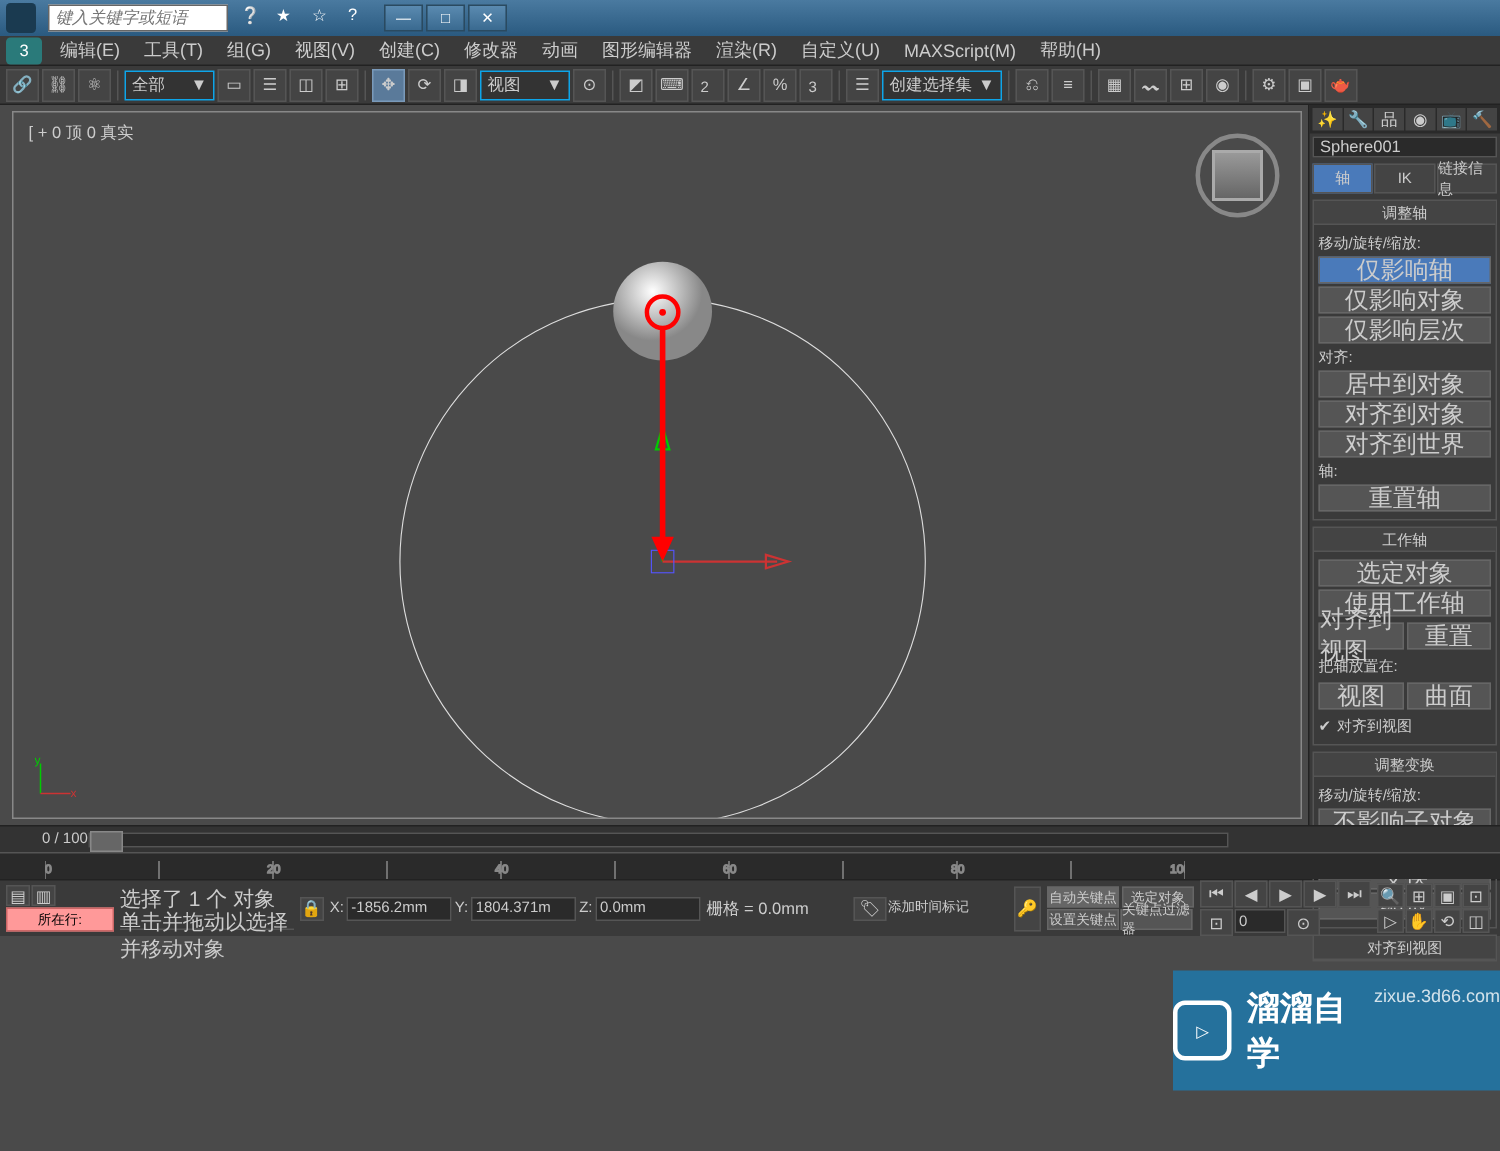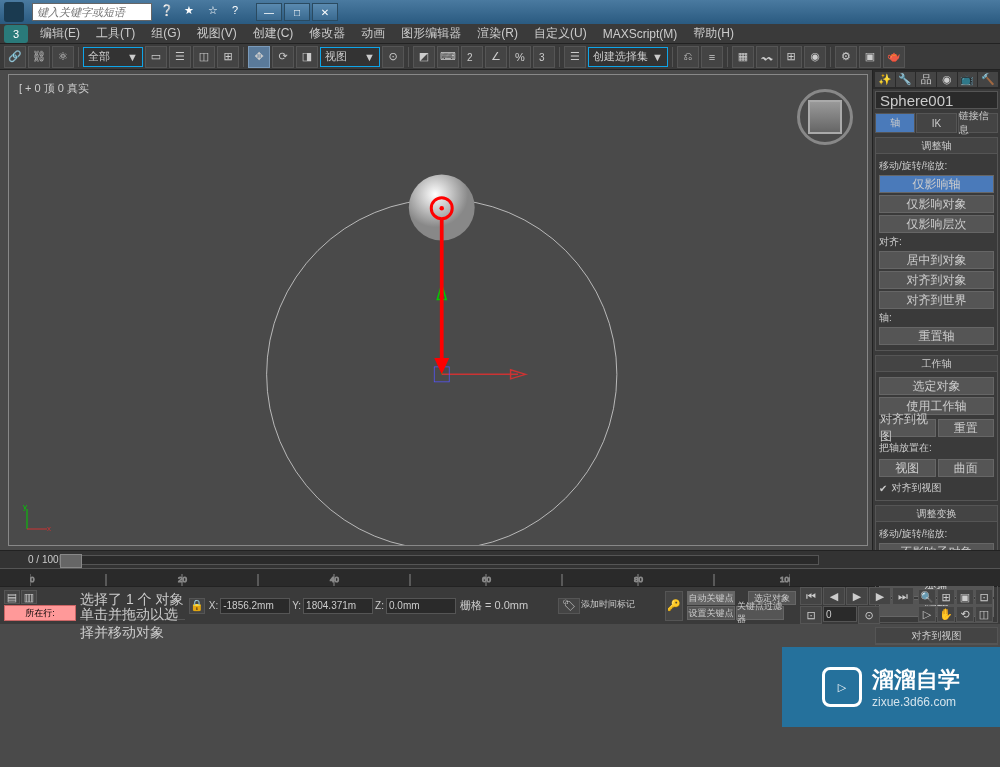--- a/index.html
+++ b/index.html
@@ -33,29 +33,29 @@
 .viewport-label { position: absolute; top: 6px; left: 10px; color: #ccc; font-size: 11px; }
 .viewport-canvas { position: absolute; left: 8px; top: 4px; right: 4px; bottom: 4px; border: 1px solid #888; }
 .viewcube { position: absolute; right: 14px; top: 14px; width: 56px; height: 56px; border: 3px solid #888; border-radius: 50%; display:flex;align-items:center;justify-content:center; }
 .viewcube::after { content:""; width: 30px; height: 30px; background: linear-gradient(#999,#666); border: 2px solid #aaa; }
 .axis-ind { position: absolute; left: 14px; bottom: 12px; }
 
 
 .right-panel { width: 128px; background: #3a3a3a; border-left: 1px solid #222; display: flex; flex-direction: column; }
 .panel-tabs { height: 22px; display: flex; gap: 1px; background: #2a2a2a; padding: 2px; }
 .panel-tab { flex: 1; background: #444; display:flex;align-items:center;justify-content:center; }
-.object-name { height: 18px; background: #2a2a2a; border: 1px solid #555; margin: 2px; padding: 0 4px; font-size: 15px; }
+.object-name { height: 18px; background: #2a2a2a; border: 1px solid #555; margin: 2px; padding: 0 4px; font-size: 11px; }
 .tab-row { display: flex; height: 20px; margin: 2px; gap: 1px; }
 .tab-row .tab { flex: 1; background: #444; border: 1px solid #555; display:flex;align-items:center;justify-content:center; font-size: 10px; }
 .tab-row .tab.active { background: #4a7aba; }
 .rollout { margin: 2px; border: 1px solid #555; }
 .rollout-title { background: #444; height: 16px; display:flex;align-items:center;justify-content:center; font-size: 10px; border-bottom: 1px solid #555; }
 .rollout-body { padding: 3px; }
 .rlabel { font-size: 10px; margin: 2px 0; }
-.rbtn { height: 18px; background: #555; border: 1px solid #666; margin: 2px 0; display:flex;align-items:center;justify-content:center; font-size: 12px; cursor: pointer; }
+.rbtn { height: 18px; background: #555; border: 1px solid #666; margin: 2px 0; display:flex;align-items:center;justify-content:center; font-size: 16px; cursor: pointer; }
 .rbtn.active { background: #4a7aba; }
 .rbtn-row { display: flex; gap: 2px; }
 .rbtn-row .rbtn { flex: 1; }
 .rcheck { display: flex; align-items: center; gap: 4px; font-size: 10px; margin: 2px 0; }
 
 
 .timeline { height: 18px; background: #333; border-top: 1px solid #222; display: flex; align-items: center; padding: 0 8px; font-size: 10px; position: relative; }
 .timeline .slider-track { width: 760px; height: 10px; background: #2a2a2a; border: 1px solid #555; position: relative; }
 .timeline .slider-thumb { position: absolute; left: 0; top: -2px; width: 22px; height: 14px; background: #666; border: 1px solid #888; }
 .ticks { height: 18px; background: #2a2a2a; border-top: 1px solid #555; position: relative; display:flex;align-items:flex-end; padding-left:30px; }
@@ -64,21 +64,21 @@
 .status-coord { display: flex; align-items: center; gap: 2px; font-size: 10px; }
 .coord-input { width: 70px; height: 16px; background: #2a2a2a; border: 1px solid #555; color: #ccc; font-size: 10px; padding: 0 2px; }
 .status-text { flex: 1; display:flex;flex-direction:column;gap:1px; }
 .status-text div { font-size: 14px; height:14px; }
 .play-controls { display: flex; gap: 1px; }
 .play-btn { width: 22px; height: 18px; background: #444; border: 1px solid #555; display:flex;align-items:center;justify-content:center; }
 
 
 .watermark { position: absolute; right: 0; bottom: 40px; width: 218px; height: 80px; background: rgba(30,120,170,0.85); display:flex;align-items:center;justify-content:center;gap:10px;color:#fff; }
 .watermark .wlogo { width: 40px; height: 40px; border: 3px solid #fff; border-radius: 8px; display:flex;align-items:center;justify-content:center; }
-.watermark .wtext { display:flex;flex-direction:column; }
+.watermark .wtext { display:flex;flex-direction:row; }
 .watermark .wtext .big { font-size: 22px; font-weight: bold; }
 .watermark .wtext .small { font-size: 12px; opacity: 0.8; }
 
 svg { display: block; }
 </style>
 </head>
 <body>
 
 <div class="titlebar">
   <div class="logo"></div>
@@ -332,21 +332,21 @@
     <span>Z:</span>
     <input class="coord-input" value="0.0mm" style="">
   </div>
   <div style="width:90px">栅格 = 0.0mm</div>
   <div style="display:flex;gap:1px;margin-left:4px">
     <div class="tbtn" style="height:16px">🏷</div>
     <div style="font-size:9px;width:80px">添加时间标记</div>
   </div>
   <div class="tbtn" style="width:18px;height:30px">🔑</div>
   <div style="display:flex;flex-direction:column;gap:1px;font-size:9px">
-    <div style="display:flex;gap:13px">
+    <div style="display:flex;gap:2px">
       <div class="rbtn" style="width:48px;height:14px;margin:0;font-size:9px;background:#666">自动关键点</div>
       <div class="rbtn" style="width:48px;height:14px;margin:0;font-size:9px">选定对象</div>
     </div>
     <div style="display:flex;gap:1px">
       <div class="rbtn" style="width:48px;height:14px;margin:0;font-size:9px">设置关键点</div>
       <div class="rbtn" style="width:48px;height:14px;margin:0;font-size:9px">关键点过滤器</div>
     </div>
   </div>
   <div class="play-controls" style="flex-direction:column">
     <div style="display:flex;gap:1px">

